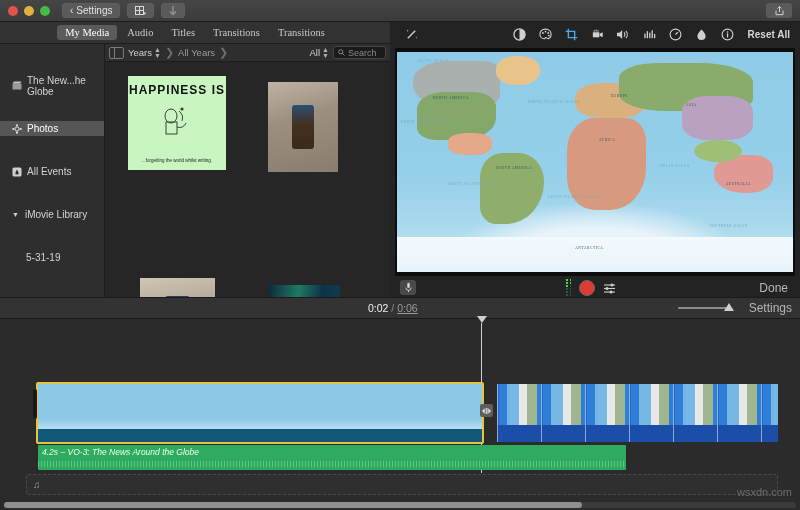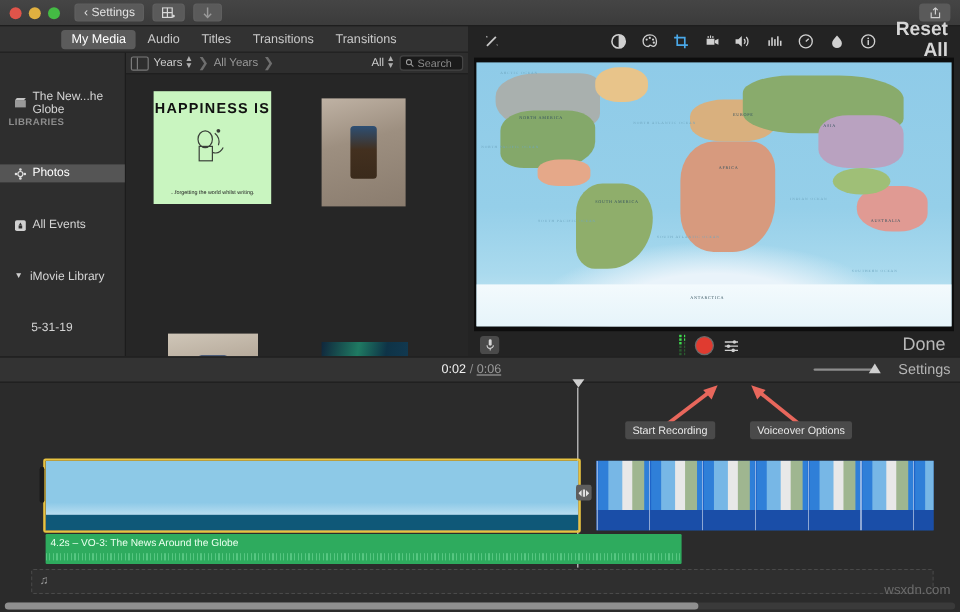--- a/index.html
+++ b/index.html
@@ -38,21 +38,21 @@
     background:#5a5a5a; border-radius:3px;
     display:flex; align-items:center; justify-content:center;
   }
 
   
   .tabbar {
     position:absolute; left:0; top:22px; width:390px; height:22px;
     background:#323232; border-bottom:1px solid #1d1d1d;
     display:flex; align-items:center; justify-content:center; gap:2px;
   }
-  .tab { font-size:10.5px; color:#c9c9c9; padding:2px 8px; border-radius:3px; }
+  .tab { font-size:10.5px; color:#c9c9c9; padding:2px 8px; border-radius:3px;font-family:Liberation Serif, serif; }
   .tab.active { background:#5b5b5b; color:#fff; }
 
   
   .sidebar {
     position:absolute; left:0; top:44px; width:105px; height:253px;
     background:#2e2e2e; border-right:1px solid #1c1c1c;
     padding-top:6px;
   }
   .sec-head {
     font-size:8px; font-weight:bold; color:#8d8d8d;
@@ -122,21 +122,21 @@
 
   
   .viewer {
     position:absolute; left:390px; top:22px; width:410px; height:275px;
     background:#232323;
   }
   .vtoolbar { height:24px; display:flex; align-items:center; padding:0 10px; gap:0; }
   .vt-icon { width:22px; height:22px; display:flex; align-items:center; justify-content:center; color:#d0d0d0; }
   .vt-icon.sel { color:#4aa8e8; }
   .vt-mid { display:flex; margin-left:86px; gap:4px; }
-  .reset { margin-left:auto; font-size:16px; color:#d6d6d6; font-weight:bold;text-align:right; }
+  .reset { margin-left:auto; font-size:10px; color:#d6d6d6; font-weight:bold;text-align:right; }
 
   .screen {
     position:absolute; left:5px; top:26px; width:400px; height:228px;
     background:#0d0d0d; overflow:hidden;
   }
   .map {
     position:absolute; left:2px; top:4px; right:2px; bottom:4px;
     background:
       radial-gradient(ellipse 55% 40% at 50% 96%, #e9f3fa 0 40%, rgba(233,243,250,0) 70%),
       linear-gradient(180deg,#8fcbe8 0%, #95cfe9 55%, #aadaee 80%, #cfe9f3 100%);
@@ -152,21 +152,21 @@
   .mic-btn { margin-left:10px; width:16px; height:15px; background:#4a4a4a; border-radius:3px;
     display:flex; align-items:center; justify-content:center; }
   .vo-controls { position:absolute; left:176px; display:flex; align-items:center; gap:8px; }
   .levels { display:flex; gap:2px; }
   .levels .col { display:flex; flex-direction:column; gap:1.5px; }
   .levels .col i { width:1.6px; height:1.6px; background:#3fdf4f; }
   .levels .col i.off { background:#2a5a2f; }
   .rec-btn { width:16px; height:16px; border-radius:50%; background:#e03b30;
     border:1.5px solid #6b6b6b; }
   .vo-opt { width:14px; height:12px; position:relative; }
-  .done { position:absolute; right:12px; font-size:15px; color:#b8b8b8; }
+  .done { position:absolute; right:12px; font-size:12px; color:#b8b8b8; }
 
   
   .tl-bar {
     position:absolute; left:0; top:297px; width:800px; height:22px;
     background:#333333; border-top:1px solid #1b1b1b; border-bottom:1px solid #1b1b1b;
     display:flex; align-items:center;
   }
   .timecode { position:absolute; left:368px; font-size:10.5px; }
   .timecode .cur { color:#f0f0f0; }
   .timecode .sep { color:#8a8a8a; }
@@ -294,21 +294,20 @@
     <div class="side-item">
       <span class="ic">
         <svg width="10" height="9" viewBox="0 0 10 9">
           <rect x="0.5" y="2.5" width="9" height="6" fill="#9a9a9a"></rect>
           <path d="M0.5 2.5 L2 0.6 L9.5 0.6 L8 2.5 Z" fill="#c4c4c4"></path>
         </svg>
       </span>
       <span>The New...he Globe</span>
     </div>
 
-    <div class="sec-head">Libraries</div>
     <div class="side-item sel">
       <span class="ic">
         <svg width="10" height="10" viewBox="0 0 10 10">
           <circle cx="5" cy="5" r="2.1" fill="none" stroke="#e0e0e0" stroke-width="1"></circle>
           <circle cx="5" cy="1.3" r="1.1" fill="#e0e0e0"></circle>
             <circle cx="8.7" cy="5" r="1.1" fill="#e0e0e0"></circle>
           <circle cx="5" cy="8.7" r="1.1" fill="#e0e0e0"></circle>
             <circle cx="1.3" cy="5" r="1.1" fill="#e0e0e0"></circle>
         </svg>
       </span>
@@ -551,32 +550,20 @@
     </div>
     <div class="zoom-wrap">
       <div class="zoom-track"></div>
       <div class="zoom-knob"></div>
     </div>
     <div class="settings">Settings</div>
   </div>
 
   <div class="timeline">
 
-    <div class="tl-ann">
-      <svg class="arrow" style="left:540px; top:0px;" width="70" height="40" viewBox="0 0 70 40">
-        <line x1="14" y1="36" x2="52" y2="7" stroke="#e8675c" stroke-width="3.2"></line>
-        <polygon points="58,2 46,6 53,14" fill="#e8675c"></polygon>
-      </svg>
-      <svg class="arrow" style="left:620px; top:0px;" width="70" height="40" viewBox="0 0 70 40">
-        <line x1="48" y1="36" x2="12" y2="7" stroke="#e8675c" stroke-width="3.2"></line>
-        <polygon points="6,2 18,6 11,14" fill="#e8675c"></polygon>
-      </svg>
-      <div class="ann-label" style="left:521px; top:32px;">Start Recording</div>
-      <div class="ann-label" style="left:625px; top:32px;">Voiceover Options</div>
-    </div>
 
     <div class="ph-head" style="left:477px; top:-3px;"></div>
     <div class="playhead" style="left:481px; top:4px; height:150px;"></div>
 
     <div class="clip vclip-map" style="left:38px; top:65px; width:444px; height:58px;">
       <div class="mapstrip"></div>
       <div class="blue-bar"></div>
     </div>
     <div class="sel-border" style="left:36px; top:63px; width:448px; height:62px;"></div>
     <div class="edge-handle" style="left:33px; top:70px; height:30px;"></div>
@@ -588,21 +575,21 @@
         <line x1="4.6" y1="0.6" x2="4.6" y2="7.4" stroke="#e4e4e4" stroke-width="1"></line>
         <line x1="5.6" y1="0.6" x2="5.6" y2="7.4" stroke="#e4e4e4" stroke-width="1"></line>
       </svg>
     </div>
 
     <div class="clip vclip-fall" style="left:497px; top:65px; width:281px; height:58px;">
       <div class="bottomblue"></div>
       <div class="seps"></div>
     </div>
 
-    <div class="audio-clip" style="left:38px; top:126px; width:530px; height:25px;">
+    <div class="audio-clip" style="left:38px; top:126px; width:588px; height:25px;font-style:italic;">
       <div class="label">4.2s – VO-3: The News Around the Globe</div>
       <div class="wave"></div>
     </div>
 
     <div class="music-lane">
       <span>♫</span>
     </div>
 
     <div class="hscroll">
       <i></i>

